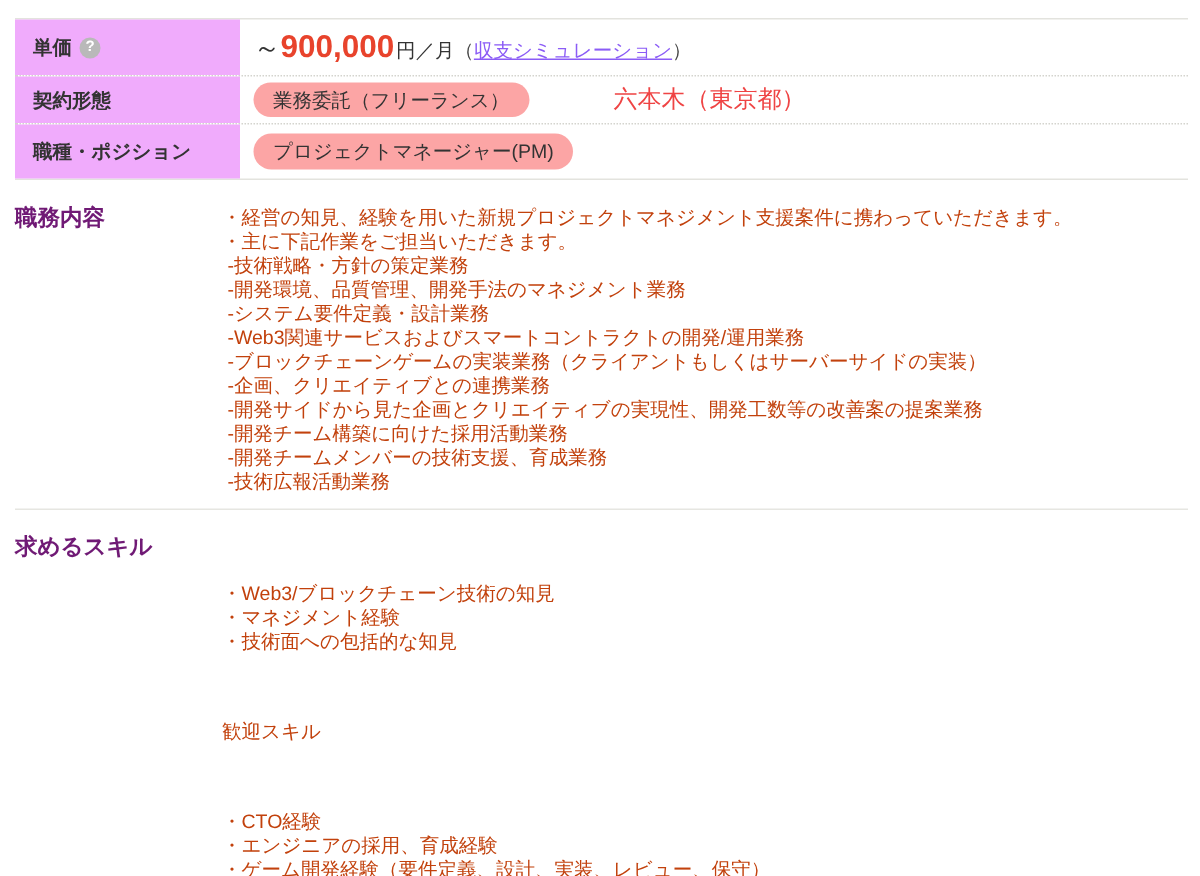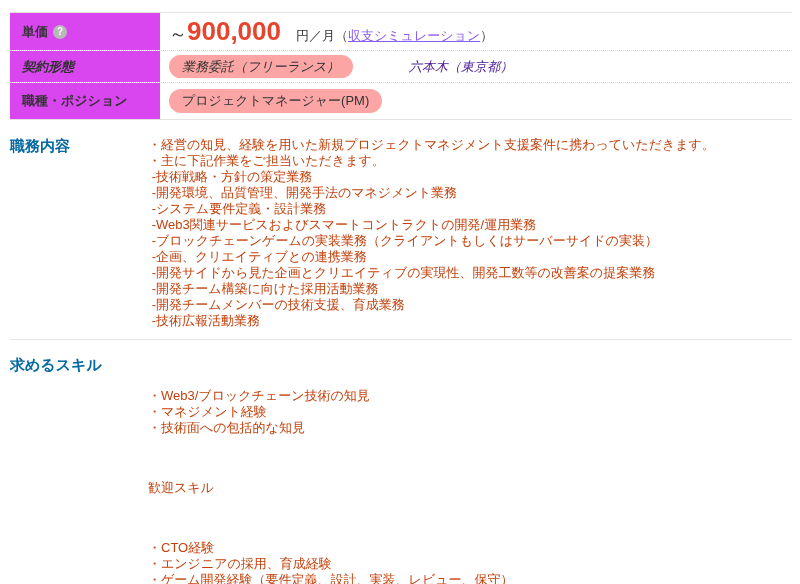--- a/index.html
+++ b/index.html
@@ -14,58 +14,58 @@
   
   .spec-table{
     border-top:1px solid #e3e3de;
     border-bottom:1px solid #e3e3de;
     width:100%;
   }
   .spec-row{display:flex;align-items:center;border-bottom:1px dotted #d4d4ce;}
   .spec-row:last-child{border-bottom:none;}
   .cell-label{
     width:150px;flex:0 0 150px;align-self:stretch;
-    background:#d946ef;
+    background:#f0abfc;
     display:flex;align-items:center;
     padding-left:12px;box-sizing:border-box;
     font-size:13px;font-weight:bold;color:#333;
   }
   .cell-value{padding-left:9px;display:flex;align-items:center;}
   .row-price{min-height:37px;}
-  .row-contract{min-height:31px;font-style:italic;}
+  .row-contract{min-height:31px;}
   .row-position{min-height:36px;}
 
   .help-icon{
     display:inline-flex;align-items:center;justify-content:center;
     width:14px;height:14px;border-radius:50%;
     background:#b9b9b9;color:#fff;
     font-size:10px;font-weight:bold;margin-left:5px;cursor:pointer;
   }
 
   .price-line{display:flex;align-items:baseline;}
   .price-tilde{font-size:18px;color:#333;}
-  .price-amount{font-size:26px;font-weight:bold;color:#e8432c;letter-spacing:0;}
-  .price-unit{font-size:13px;color:#333;margin-left:15px;}
+  .price-amount{font-size:21px;font-weight:bold;color:#e8432c;letter-spacing:0;}
+  .price-unit{font-size:13px;color:#333;margin-left:1px;}
   .price-paren{font-size:13px;color:#4a4a4a;}
   .sim-link{font-size:13px;color:#8b5cf6;text-decoration:underline;cursor:pointer;}
 
   .pill{
     display:inline-block;background:#fca5a5;color:#333;
     border-radius:14px;padding:4px 13px;font-size:13px;line-height:1.2;
     cursor:pointer;
   }
   .cell-value-contract{width:240px;flex:0 0 240px;box-sizing:border-box;}
   .cell-label-station{width:145px;flex:0 0 145px;}
-  .cell-value-station{font-size:13px;color:#4c1d95;align-items:center;}
+  .cell-value-station{font-size:16px;color:#ef4444;align-items:center;}
 
   
   .detail-section{display:flex;margin-top:17px;}
   .section-heading{
     width:138px;flex:0 0 138px;
-    font-size:15px;font-weight:bold;color:#0369a1;
+    font-size:15px;font-weight:bold;color:#701a75;
     line-height:17px;
   }
   .section-body{
     flex:1;font-size:13px;line-height:16px;color:#c2410c;
     white-space:pre-wrap;
   }
   .divider{border-top:1px solid #e6e6e1;margin:10px 0 16px 0;}
   .welcome-label{margin:12px 0 12px 0;}
 </style>
 </head>

